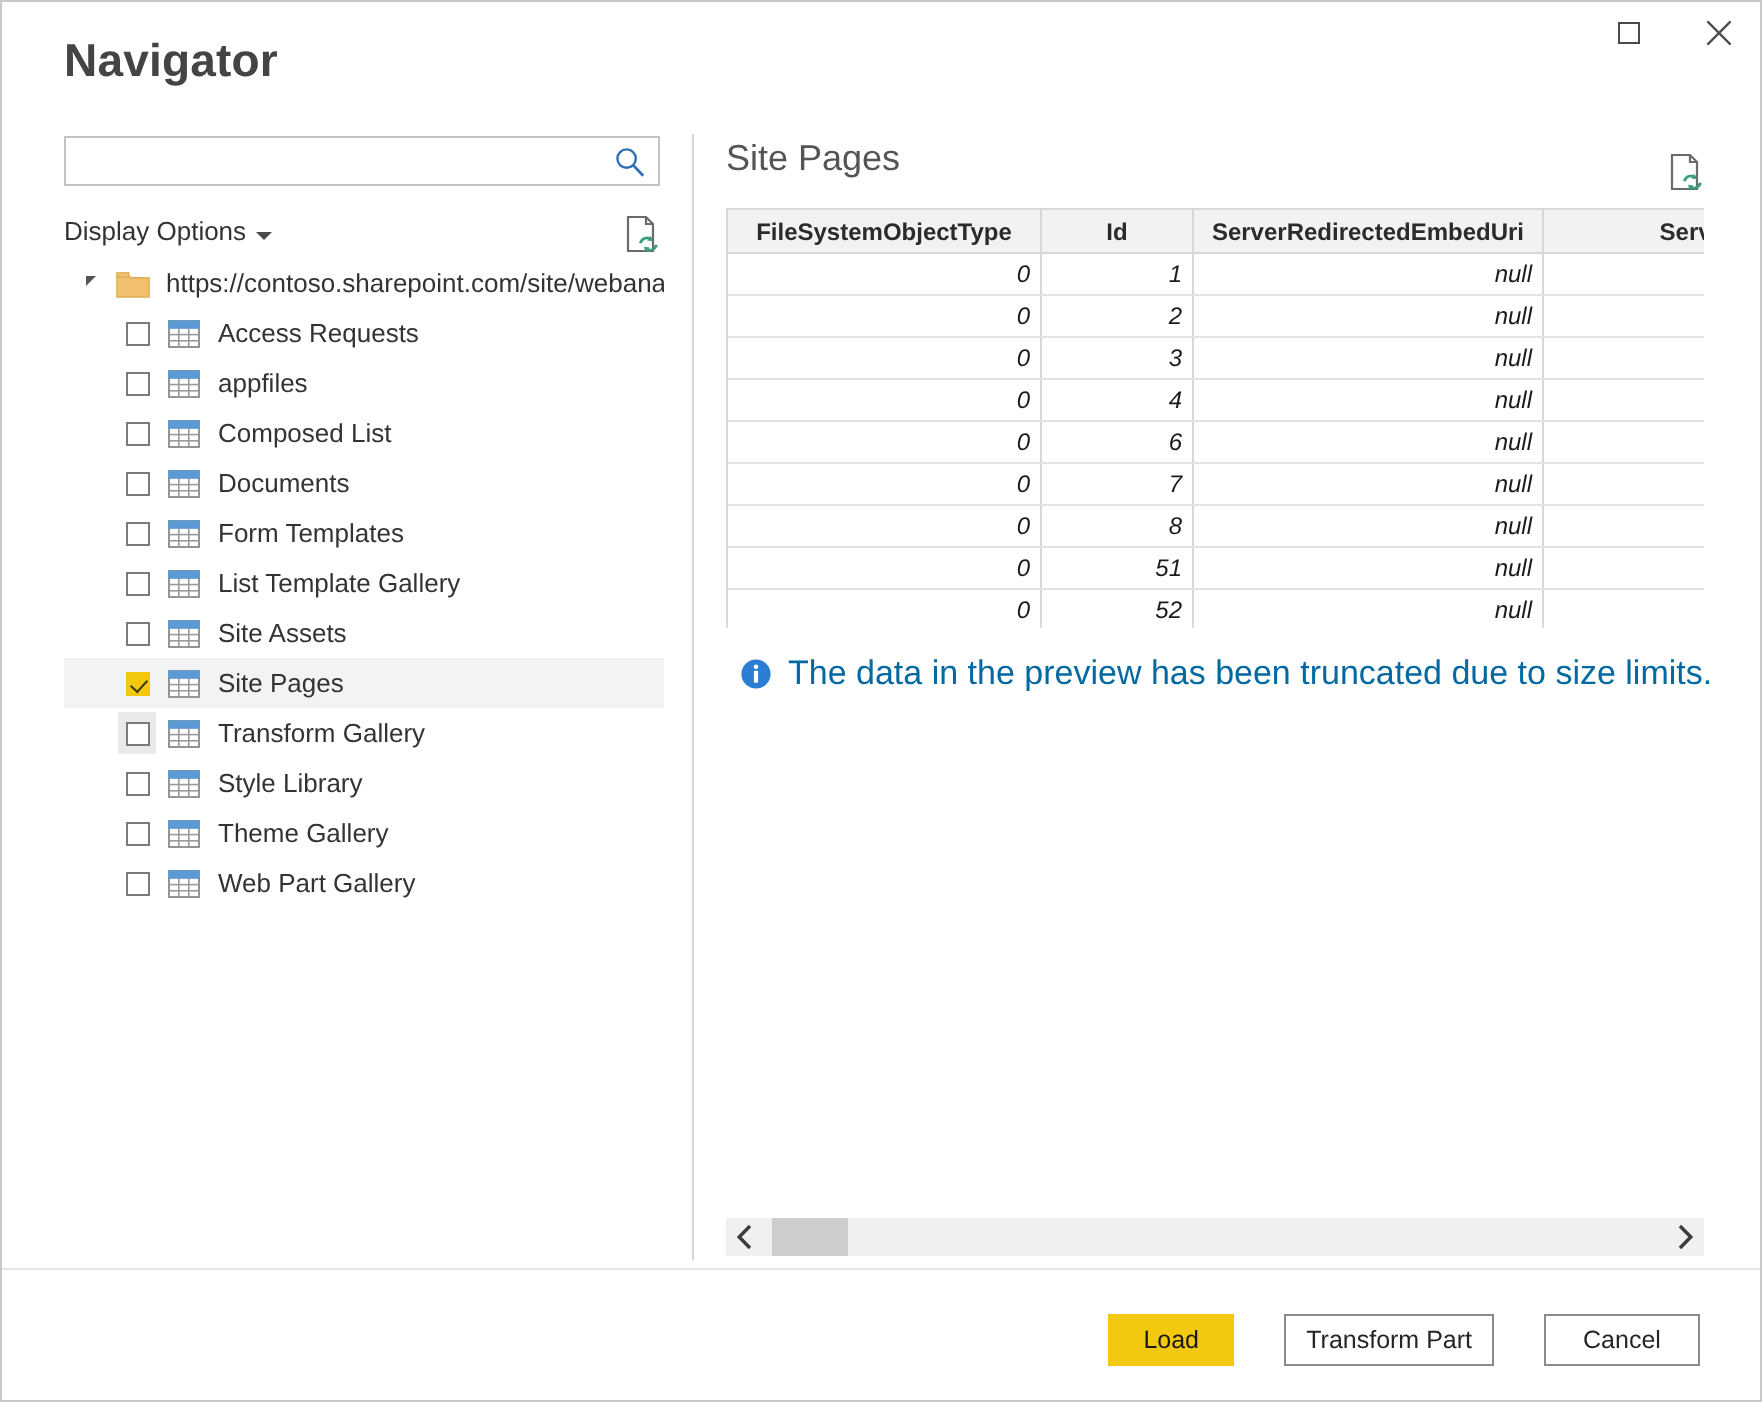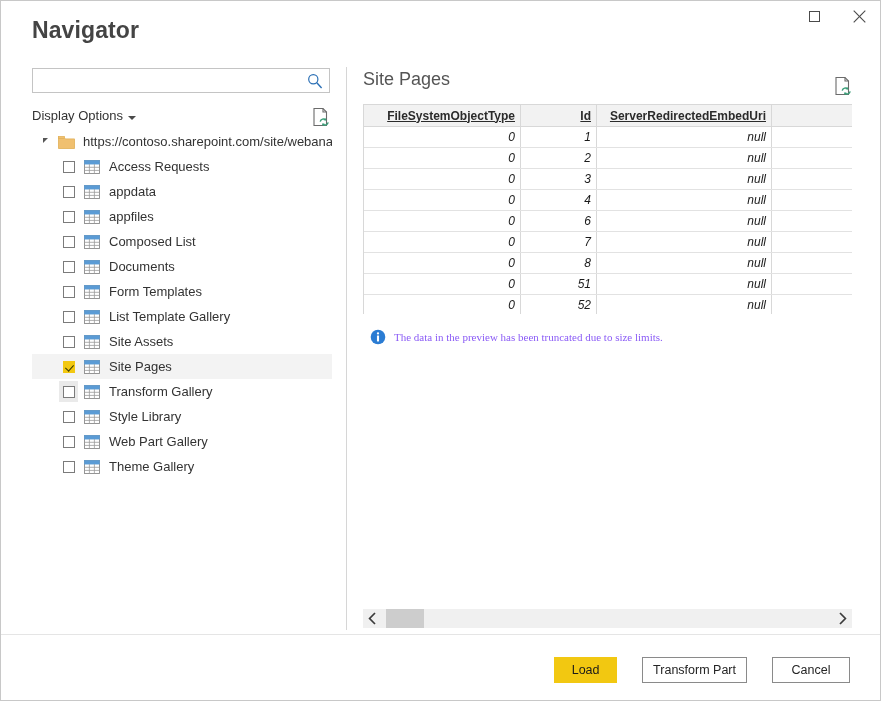--- a/index.html
+++ b/index.html
@@ -286,27 +286,26 @@
     font-size: 12px;
     width: 620px;
   }
   table.preview th {
     background: #f2f2f2;
     border-right: 1px solid #d8d8d8;
     border-bottom: 1px solid #d8d8d8;
     font-weight: bold;
     font-size: 12px;
     color: #2b2b2b;
-    text-align: right;
+    text-align: center;
     padding: 0 5px;
     height: 21px;
     white-space: nowrap;
     overflow: hidden;
     cursor: default;
-    text-decoration: underline;
   }
   table.preview td {
     border-right: 1px solid #d8d8d8;
     border-bottom: 1px solid #e2e2e2;
     height: 20px;
     padding: 0 5px;
     text-align: right;
     font-style: italic;
     color: #1a1a1a;
     white-space: nowrap;
@@ -327,24 +326,23 @@
     align-items: center;
     height: 20px;
   }
   #info-icon {
     width: 16px;
     height: 16px;
     flex: 0 0 auto;
     margin-right: 8px;
   }
   #info-text {
-    font-size: 11px;
-    color: #8b5cf6;
+    font-size: 17px;
+    color: #0369a1;
     white-space: nowrap;
-    font-family: Liberation Serif, serif;
   }
 
   
   #hscroll {
     position: absolute;
     left: 362px;
     top: 608px;
     width: 489px;
     height: 19px;
     background: #f0f0f0;
@@ -489,34 +487,20 @@
             <span class="checkbox"></span>
           </span>
           <svg class="table-icon" viewBox="0 0 16 14">
             <rect x="0.5" y="0.5" width="15" height="13" fill="#ffffff" stroke="#8a8a8a" stroke-width="0.9"></rect>
             <rect x="0.5" y="0.5" width="15" height="3.6" fill="#5b9bd5" stroke="#5b9bd5" stroke-width="0.6"></rect>
             <line x1="5.4" y1="4.1" x2="5.4" y2="13.5" stroke="#9a9a9a" stroke-width="0.8"></line>
             <line x1="10.4" y1="4.1" x2="10.4" y2="13.5" stroke="#9a9a9a" stroke-width="0.8"></line>
             <line x1="0.5" y1="7.3" x2="15.5" y2="7.3" stroke="#9a9a9a" stroke-width="0.8"></line>
             <line x1="0.5" y1="10.4" x2="15.5" y2="10.4" stroke="#9a9a9a" stroke-width="0.8"></line>
           </svg>
-          <span class="node-label">appdata</span>
-        </div>
-        <div class="tree-node tree-child">
-          <span class="cb-wrap">
-            <span class="checkbox"></span>
-          </span>
-          <svg class="table-icon" viewBox="0 0 16 14">
-            <rect x="0.5" y="0.5" width="15" height="13" fill="#ffffff" stroke="#8a8a8a" stroke-width="0.9"></rect>
-            <rect x="0.5" y="0.5" width="15" height="3.6" fill="#5b9bd5" stroke="#5b9bd5" stroke-width="0.6"></rect>
-            <line x1="5.4" y1="4.1" x2="5.4" y2="13.5" stroke="#9a9a9a" stroke-width="0.8"></line>
-            <line x1="10.4" y1="4.1" x2="10.4" y2="13.5" stroke="#9a9a9a" stroke-width="0.8"></line>
-            <line x1="0.5" y1="7.3" x2="15.5" y2="7.3" stroke="#9a9a9a" stroke-width="0.8"></line>
-            <line x1="0.5" y1="10.4" x2="15.5" y2="10.4" stroke="#9a9a9a" stroke-width="0.8"></line>
-          </svg>
           <span class="node-label">appfiles</span>
         </div>
         <div class="tree-node tree-child">
           <span class="cb-wrap">
             <span class="checkbox"></span>
           </span>
           <svg class="table-icon" viewBox="0 0 16 14">
             <rect x="0.5" y="0.5" width="15" height="13" fill="#ffffff" stroke="#8a8a8a" stroke-width="0.9"></rect>
             <rect x="0.5" y="0.5" width="15" height="3.6" fill="#5b9bd5" stroke="#5b9bd5" stroke-width="0.6"></rect>
             <line x1="5.4" y1="4.1" x2="5.4" y2="13.5" stroke="#9a9a9a" stroke-width="0.8"></line>
@@ -629,35 +613,35 @@
             <span class="checkbox"></span>
           </span>
           <svg class="table-icon" viewBox="0 0 16 14">
             <rect x="0.5" y="0.5" width="15" height="13" fill="#ffffff" stroke="#8a8a8a" stroke-width="0.9"></rect>
             <rect x="0.5" y="0.5" width="15" height="3.6" fill="#5b9bd5" stroke="#5b9bd5" stroke-width="0.6"></rect>
             <line x1="5.4" y1="4.1" x2="5.4" y2="13.5" stroke="#9a9a9a" stroke-width="0.8"></line>
             <line x1="10.4" y1="4.1" x2="10.4" y2="13.5" stroke="#9a9a9a" stroke-width="0.8"></line>
             <line x1="0.5" y1="7.3" x2="15.5" y2="7.3" stroke="#9a9a9a" stroke-width="0.8"></line>
             <line x1="0.5" y1="10.4" x2="15.5" y2="10.4" stroke="#9a9a9a" stroke-width="0.8"></line>
           </svg>
+          <span class="node-label">Theme Gallery</span>
+        </div>
+        <div class="tree-node tree-child">
+          <span class="cb-wrap">
+            <span class="checkbox"></span>
+          </span>
+          <svg class="table-icon" viewBox="0 0 16 14">
+            <rect x="0.5" y="0.5" width="15" height="13" fill="#ffffff" stroke="#8a8a8a" stroke-width="0.9"></rect>
+            <rect x="0.5" y="0.5" width="15" height="3.6" fill="#5b9bd5" stroke="#5b9bd5" stroke-width="0.6"></rect>
+            <line x1="5.4" y1="4.1" x2="5.4" y2="13.5" stroke="#9a9a9a" stroke-width="0.8"></line>
+            <line x1="10.4" y1="4.1" x2="10.4" y2="13.5" stroke="#9a9a9a" stroke-width="0.8"></line>
+            <line x1="0.5" y1="7.3" x2="15.5" y2="7.3" stroke="#9a9a9a" stroke-width="0.8"></line>
+            <line x1="0.5" y1="10.4" x2="15.5" y2="10.4" stroke="#9a9a9a" stroke-width="0.8"></line>
+          </svg>
           <span class="node-label">Web Part Gallery</span>
-        </div>
-        <div class="tree-node tree-child">
-          <span class="cb-wrap">
-            <span class="checkbox"></span>
-          </span>
-          <svg class="table-icon" viewBox="0 0 16 14">
-            <rect x="0.5" y="0.5" width="15" height="13" fill="#ffffff" stroke="#8a8a8a" stroke-width="0.9"></rect>
-            <rect x="0.5" y="0.5" width="15" height="3.6" fill="#5b9bd5" stroke="#5b9bd5" stroke-width="0.6"></rect>
-            <line x1="5.4" y1="4.1" x2="5.4" y2="13.5" stroke="#9a9a9a" stroke-width="0.8"></line>
-            <line x1="10.4" y1="4.1" x2="10.4" y2="13.5" stroke="#9a9a9a" stroke-width="0.8"></line>
-            <line x1="0.5" y1="7.3" x2="15.5" y2="7.3" stroke="#9a9a9a" stroke-width="0.8"></line>
-            <line x1="0.5" y1="10.4" x2="15.5" y2="10.4" stroke="#9a9a9a" stroke-width="0.8"></line>
-          </svg>
-          <span class="node-label">Theme Gallery</span>
         </div>
       </div>
   </div>
 
   <div id="divider"></div>
 
   <div id="right-panel">
     <div id="preview-header">
       <div id="preview-title">Site Pages</div>
       <svg id="right-refresh-icon" viewBox="0 0 18 20">

